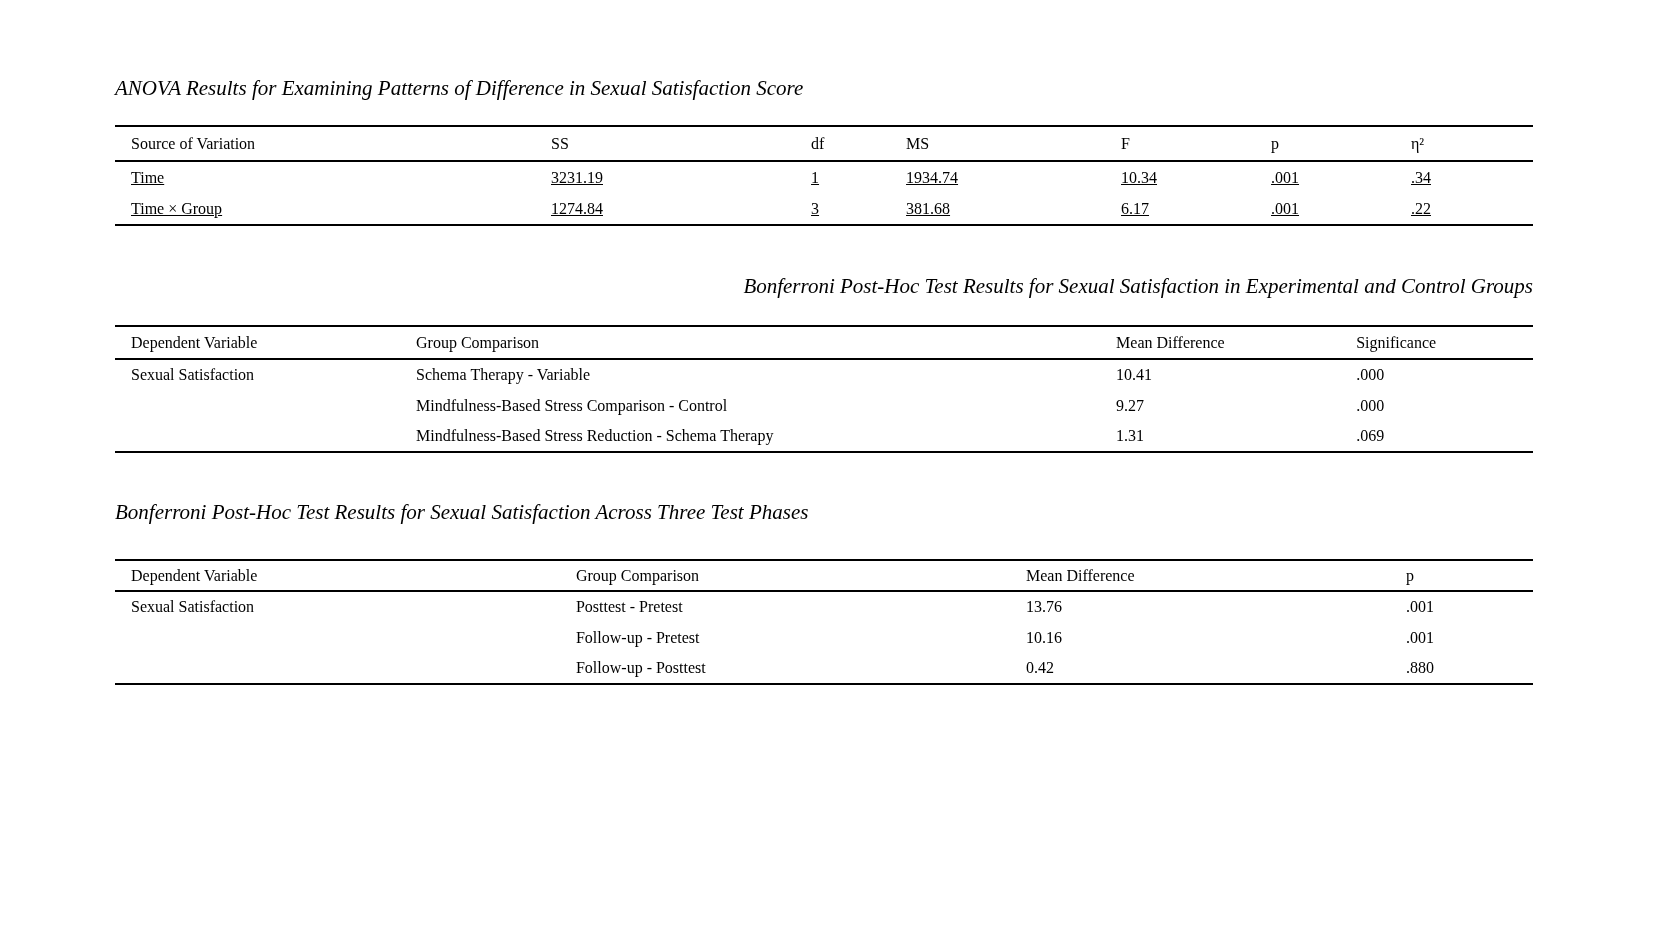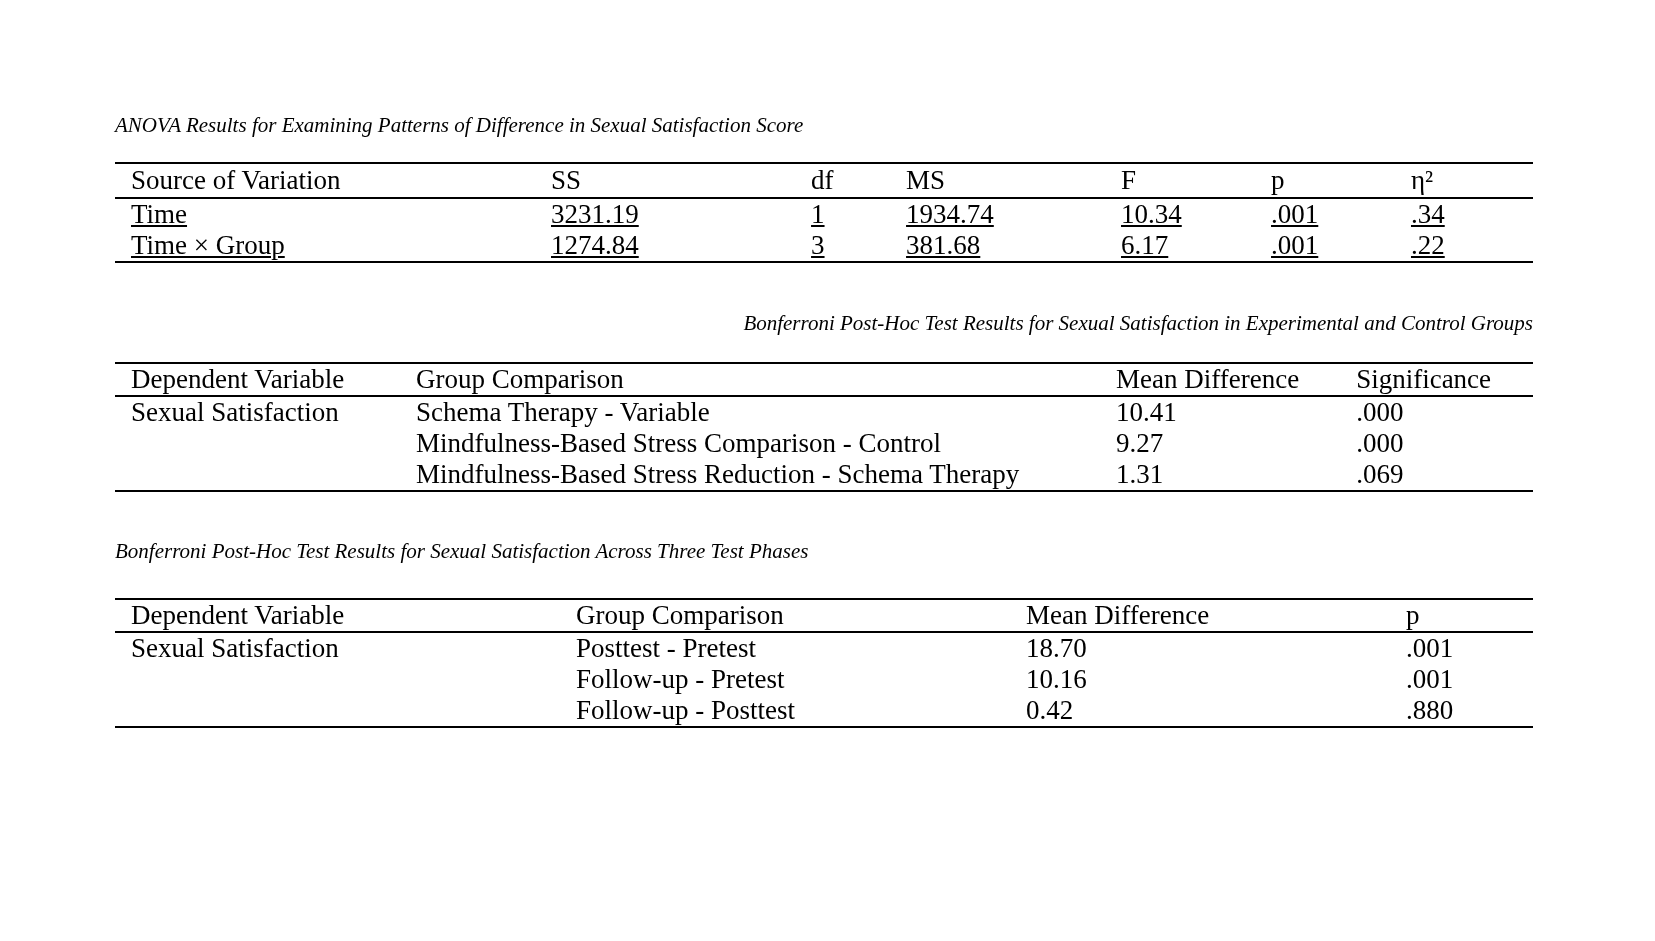--- a/index.html
+++ b/index.html
@@ -11,35 +11,35 @@
   body {
     width: 1655px;
     height: 941px;
     overflow: hidden;
     font-family: "Liberation Serif", "DejaVu Serif", serif;
   }
   .page {
     box-sizing: border-box;
     margin-left: 115px;
     width: 1418px;
-    padding-top: 110px;
+    padding-top: 73px;
   }
   .tbl-title {
     font-style: italic;
     font-weight: normal;
     font-size: 21px;
     line-height: 30px;
     margin: 0;
     white-space: nowrap;
   }
   table.tbl {
     border-collapse: collapse;
     table-layout: fixed;
     width: 100%;
-    font-size: 27px;
+    font-size: 16px;
     border-top: 2.5px solid #000000;
     border-bottom: 2.5px solid #000000;
   }
   table.tbl thead tr {
     border-bottom: 2px solid #000000;
   }
   table.tbl th, table.tbl td {
     text-align: left;
     font-weight: normal;
     padding: 0 0 0 16px;
@@ -167,21 +167,21 @@
           <th>Dependent Variable</th>
           <th>Group Comparison</th>
           <th>Mean Difference</th>
           <th>p</th>
         </tr>
       </thead>
       <tbody>
         <tr>
           <td>Sexual Satisfaction</td>
           <td>Posttest - Pretest</td>
-          <td>18.70</td>
+          <td>13.76</td>
           <td>.001</td>
         </tr>
         <tr>
           <td></td>
           <td>Follow-up - Pretest</td>
           <td>10.16</td>
           <td>.001</td>
         </tr>
         <tr>
           <td></td>

